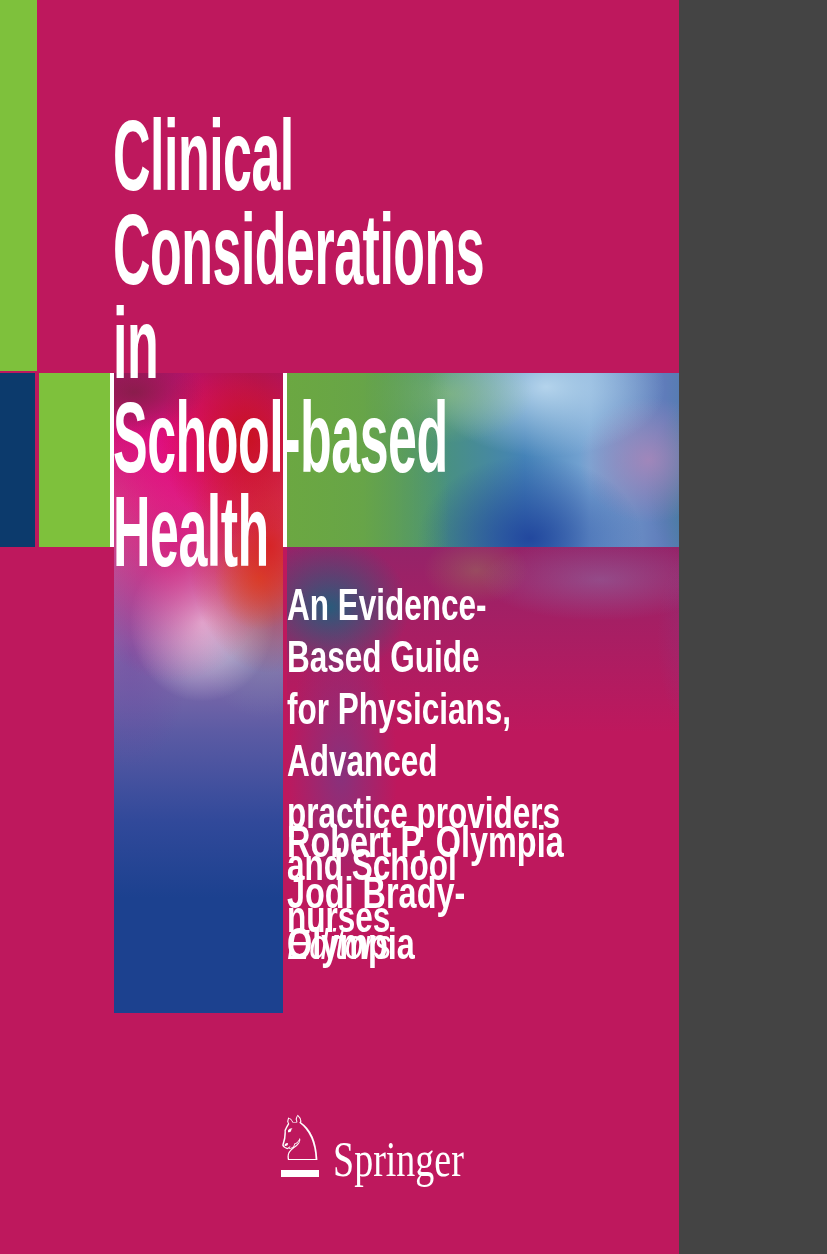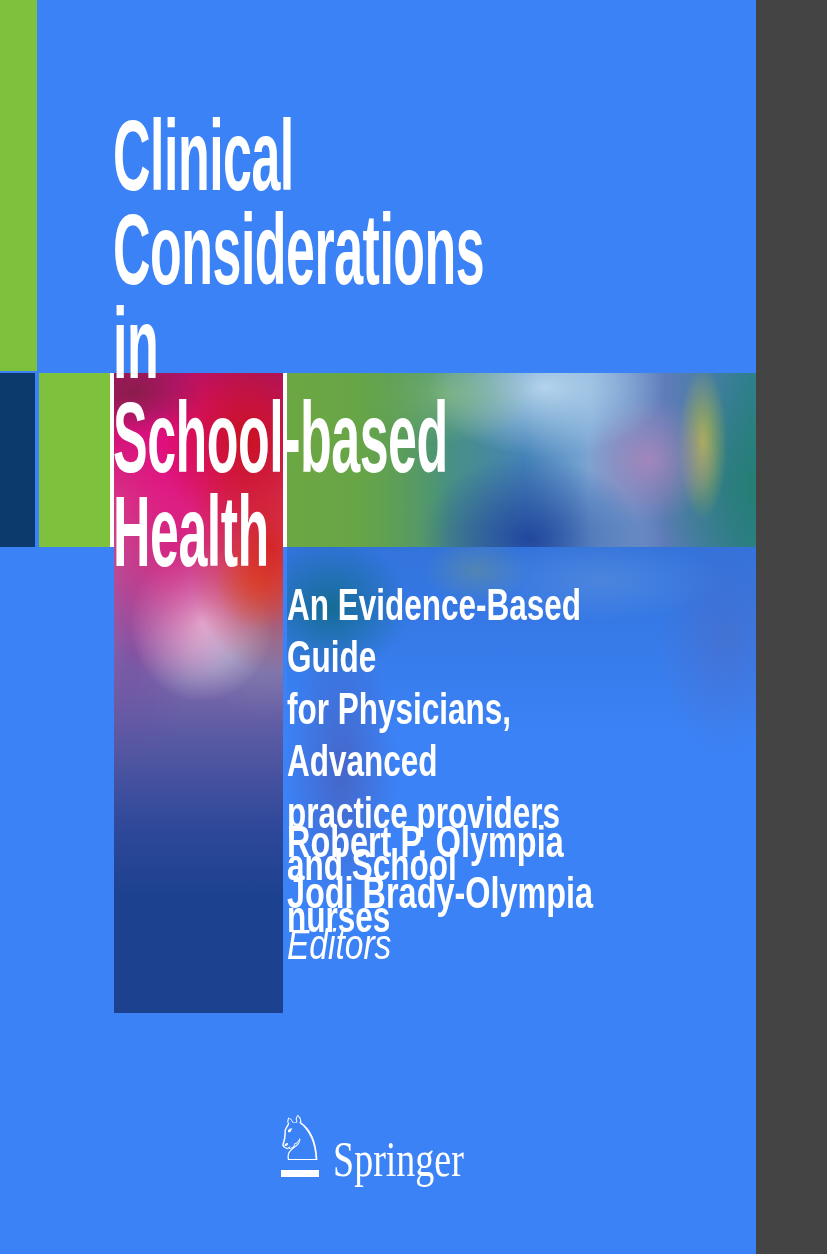--- a/index.html
+++ b/index.html
@@ -1,19 +1,19 @@
 <!DOCTYPE html>
 <html><head>
 <meta charset="utf-8">
 <style>
   html,body{margin:0;padding:0;background:#444;}
   #cover{
     position:relative;
-    width:756px;height:1254px;
-    background:#3b82f6;
+    width:679px;height:1254px;
+    background:#be185d;
     overflow:hidden;
     font-family:"Liberation Sans", sans-serif;
   }
   .abs{position:absolute;}
 
   
   .accent-bar-green{left:0;top:0;width:37px;height:371px;background:#7ec13c;}
   .band-block-navy{left:0;top:373px;width:35px;height:174px;background:#0c3a6c;}
   .band-block-green{left:39px;top:373px;width:71px;height:174px;background:#7ec13c;}
   .white-gap{background:#ffffff;top:373px;height:174px;}

